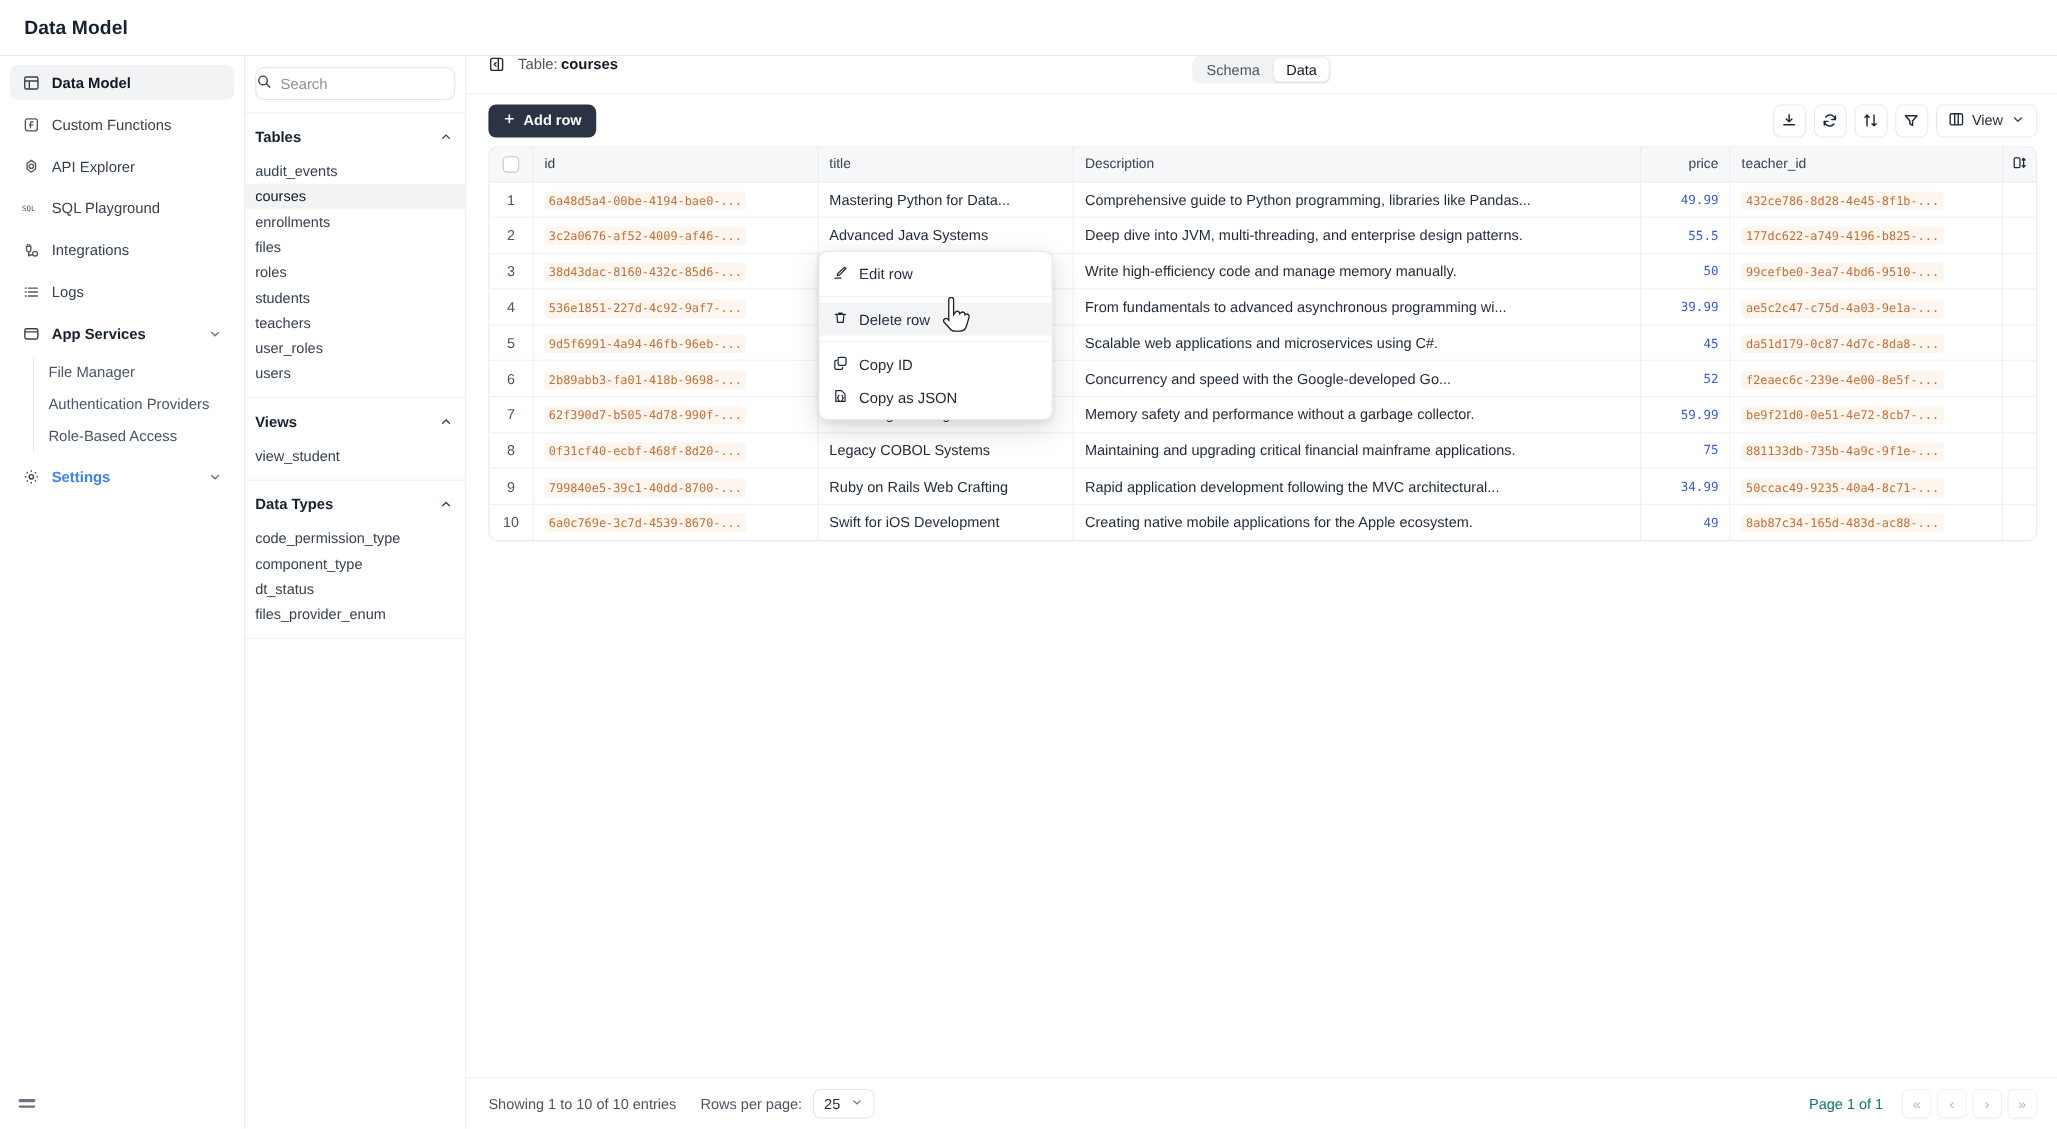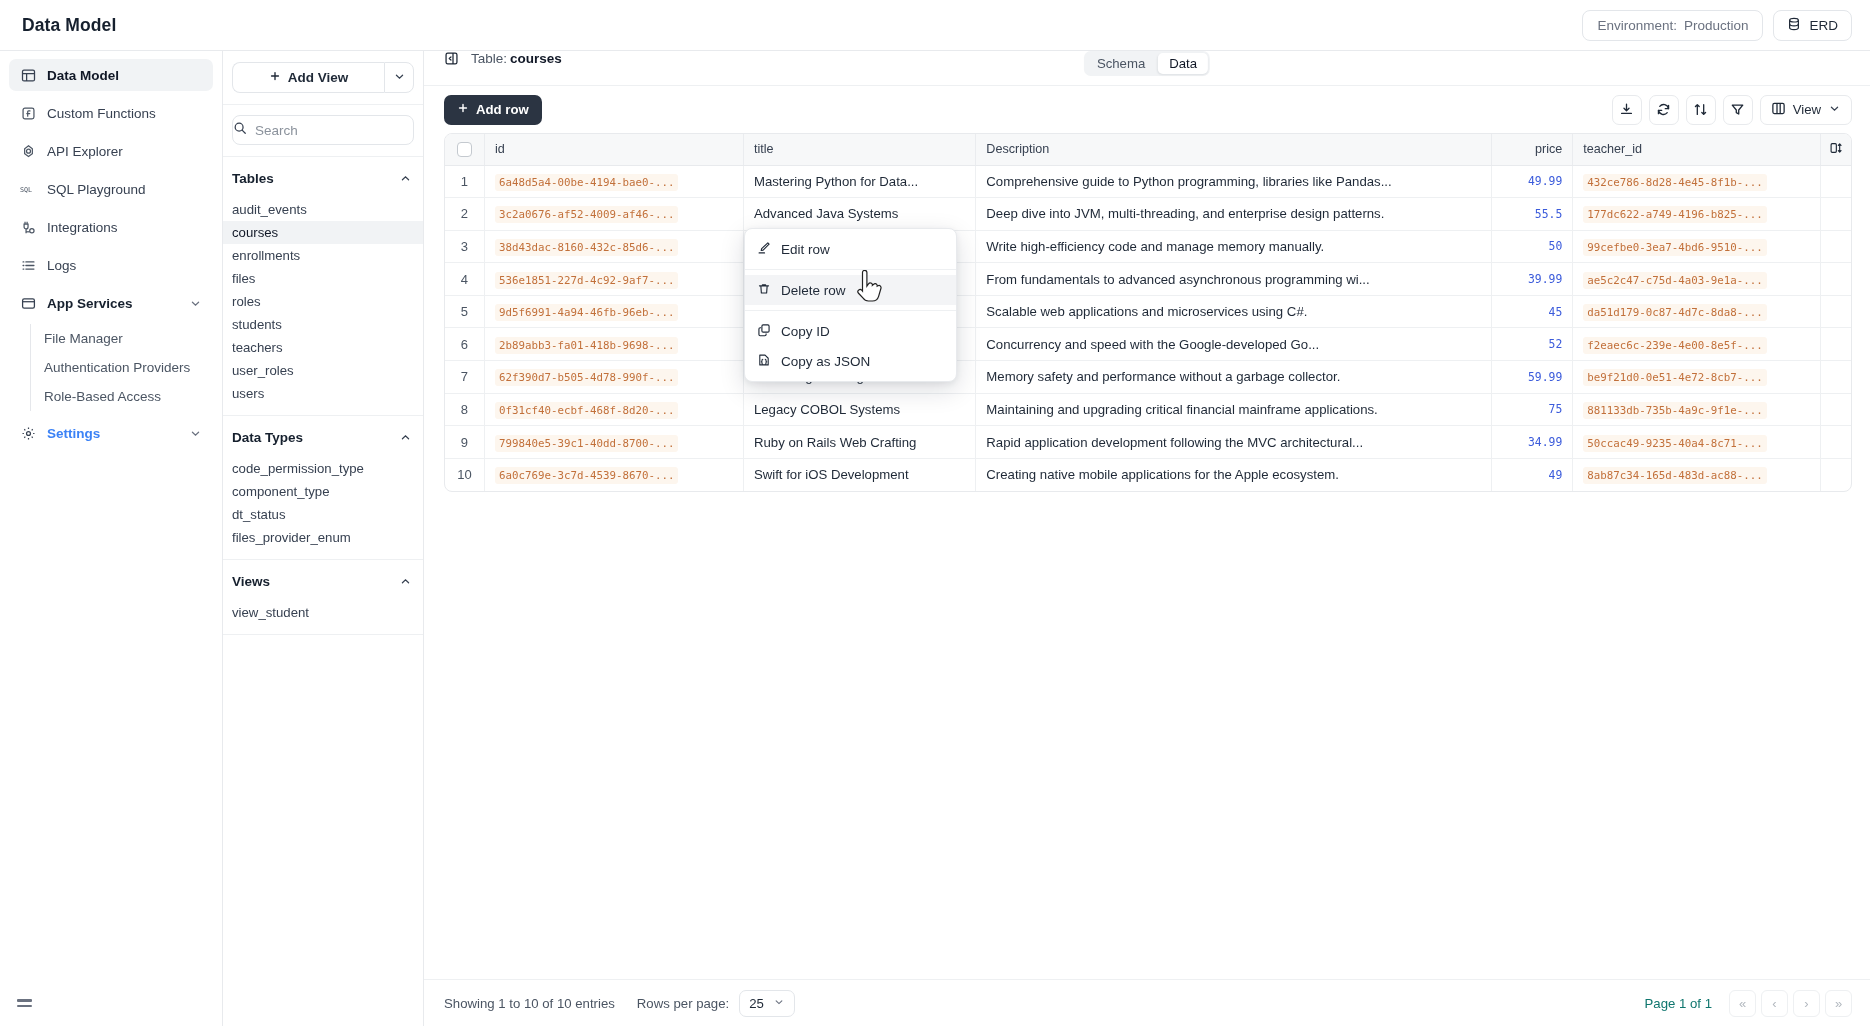--- a/index.html
+++ b/index.html
@@ -212,36 +212,20 @@
     color: #b2b8bf; font-size: 13px; cursor: pointer;
   }
 </style>
 </head>
 <body>
 
 <div class="app">
 
   <div class="topbar">
     <div class="topbar-title">Data Model</div>
-    <div class="topbar-right">
-      <div class="pill">
-        <span class="label-muted">Environment:</span>
-        <span class="value">Production</span>
-      </div>
-      <div class="pill erd">
-        <span>
-          <svg width="14" height="14" viewBox="0 0 16 16" fill="none" stroke="#1f2937" stroke-width="1.4">
-            <ellipse cx="8" cy="3.6" rx="5" ry="2.1"></ellipse>
-              <path d="M3 3.6v8.8c0 1.16 2.24 2.1 5 2.1s5-.94 5-2.1V3.6"></path>
-              <path d="M3 8c0 1.16 2.24 2.1 5 2.1s5-.94 5-2.1"></path>
-          </svg>
-        </span>
-        <span>ERD</span>
-      </div>
-    </div>
   </div>
 
   <div class="body">
 
     <div class="leftnav">
       <div class="nav-scroll">
 
         <div class="nav-item active">
           <span class="ico">
             <svg width="15" height="15" viewBox="0 0 16 16" fill="none" stroke="#374151" stroke-width="1.35">
@@ -345,39 +329,20 @@
 
       <div class="nav-footer">
         <div class="hamburger">
             <i></i>
             <i></i>
           </div>
       </div>
     </div>
 
     <div class="objpanel">
-      <div class="objpanel-top">
-        <div class="addview-row">
-          <div class="addview-btn">
-            <span>
-              <svg width="12" height="12" viewBox="0 0 16 16" fill="none" stroke="#1f2937" stroke-width="1.8" stroke-linecap="round">
-                  <path d="M8 3.4v9.2M3.4 8h9.2"></path>
-                </svg>
-            </span>
-            <span>Add View</span>
-          </div>
-          <div class="addview-caret">
-            <span>
-              <svg width="13" height="13" viewBox="0 0 16 16" fill="none" stroke="#374151" stroke-width="1.5" stroke-linecap="round">
-                  <path d="M4.2 6.4 8 10.1l3.8-3.7"></path>
-                </svg>
-            </span>
-          </div>
-        </div>
-      </div>
 
       <div class="search-wrap">
         <div class="search-box">
           <span>
             <svg width="14" height="14" viewBox="0 0 16 16" fill="none" stroke="#374151" stroke-width="1.45" stroke-linecap="round">
                 <circle cx="7" cy="7" r="4.5"></circle>
                 <path d="M10.4 10.4 14 14"></path>
               </svg>
           </span>
           <input type="text" value="" placeholder="Search" style="">
@@ -419,55 +384,55 @@
               <span>user_roles</span>
             </div>
           <div class="group-item">
               <span>users</span>
             </div>
         </div>
       </div>
 
       <div class="group">
         <div class="group-head">
+          <span>Views</span>
+          <span class="chev">
+            <svg width="13" height="13" viewBox="0 0 16 16" fill="none" stroke="#374151" stroke-width="1.5" stroke-linecap="round">
+                <path d="M4.2 9.6 8 5.9l3.8 3.7"></path>
+              </svg>
+          </span>
+        </div>
+        <div class="group-list">
+          <div class="group-item">
+              <span>view_student</span>
+            </div>
+        </div>
+      </div>
+
+      <div class="group">
+        <div class="group-head">
           <span>Data Types</span>
           <span class="chev">
             <svg width="13" height="13" viewBox="0 0 16 16" fill="none" stroke="#374151" stroke-width="1.5" stroke-linecap="round">
                 <path d="M4.2 9.6 8 5.9l3.8 3.7"></path>
               </svg>
           </span>
         </div>
         <div class="group-list">
           <div class="group-item">
               <span>code_permission_type</span>
             </div>
           <div class="group-item">
               <span>component_type</span>
             </div>
           <div class="group-item">
               <span>dt_status</span>
             </div>
           <div class="group-item">
               <span>files_provider_enum</span>
-            </div>
-        </div>
-      </div>
-
-      <div class="group">
-        <div class="group-head">
-          <span>Views</span>
-          <span class="chev">
-            <svg width="13" height="13" viewBox="0 0 16 16" fill="none" stroke="#374151" stroke-width="1.5" stroke-linecap="round">
-                <path d="M4.2 9.6 8 5.9l3.8 3.7"></path>
-              </svg>
-          </span>
-        </div>
-        <div class="group-list">
-          <div class="group-item">
-              <span>view_student</span>
             </div>
         </div>
       </div>
     </div>
 
     <div class="main">
 
       <div class="main-head">
         <span class="panel-toggle-ico">
           <svg width="15" height="15" viewBox="0 0 16 16" fill="none" stroke="#1f2937" stroke-width="1.35">

